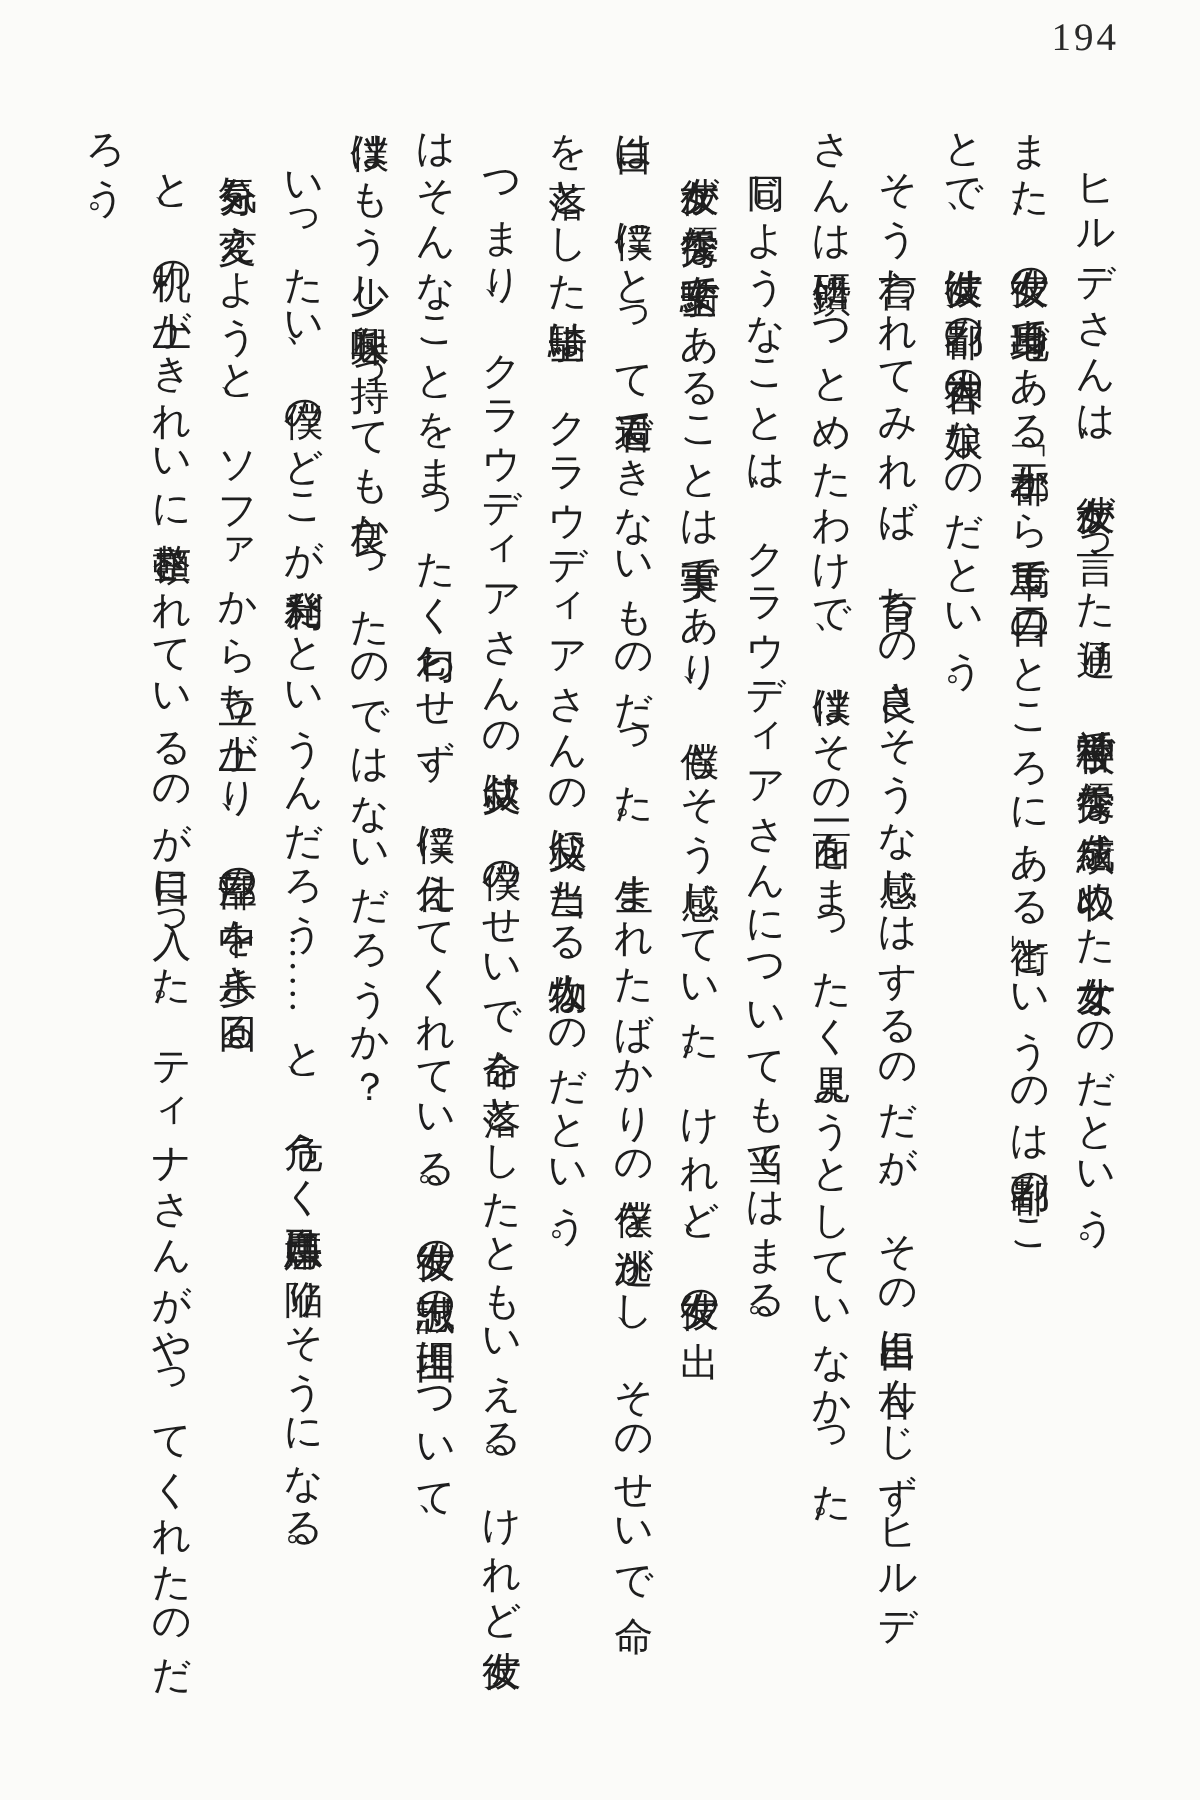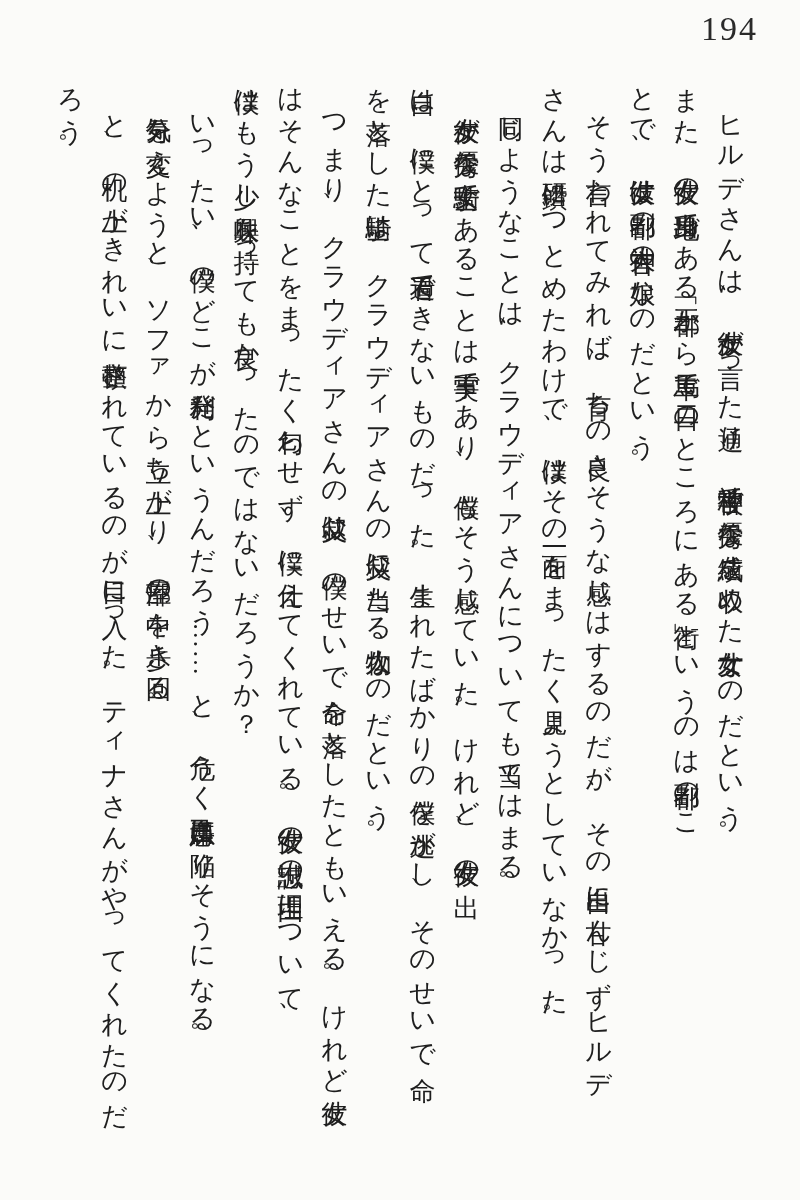--- a/index.html
+++ b/index.html
@@ -16,21 +16,21 @@
   }
   .page {
     position: absolute;
     inset: 0;
     background: #fbfbf9;
   }
   .page-number {
     position: absolute;
     top: 10px;
     left: 701px;
-    font-size: 34px;
+    font-size: 26px;
     letter-spacing: 2px;
     color: #2a2a2a;
     font-family: "Liberation Serif", "DejaVu Serif", serif;
   }
   .text-block {
     position: absolute;
     top: 70px;
     right: 56px;
     height: 1125px;
     display: flex;

